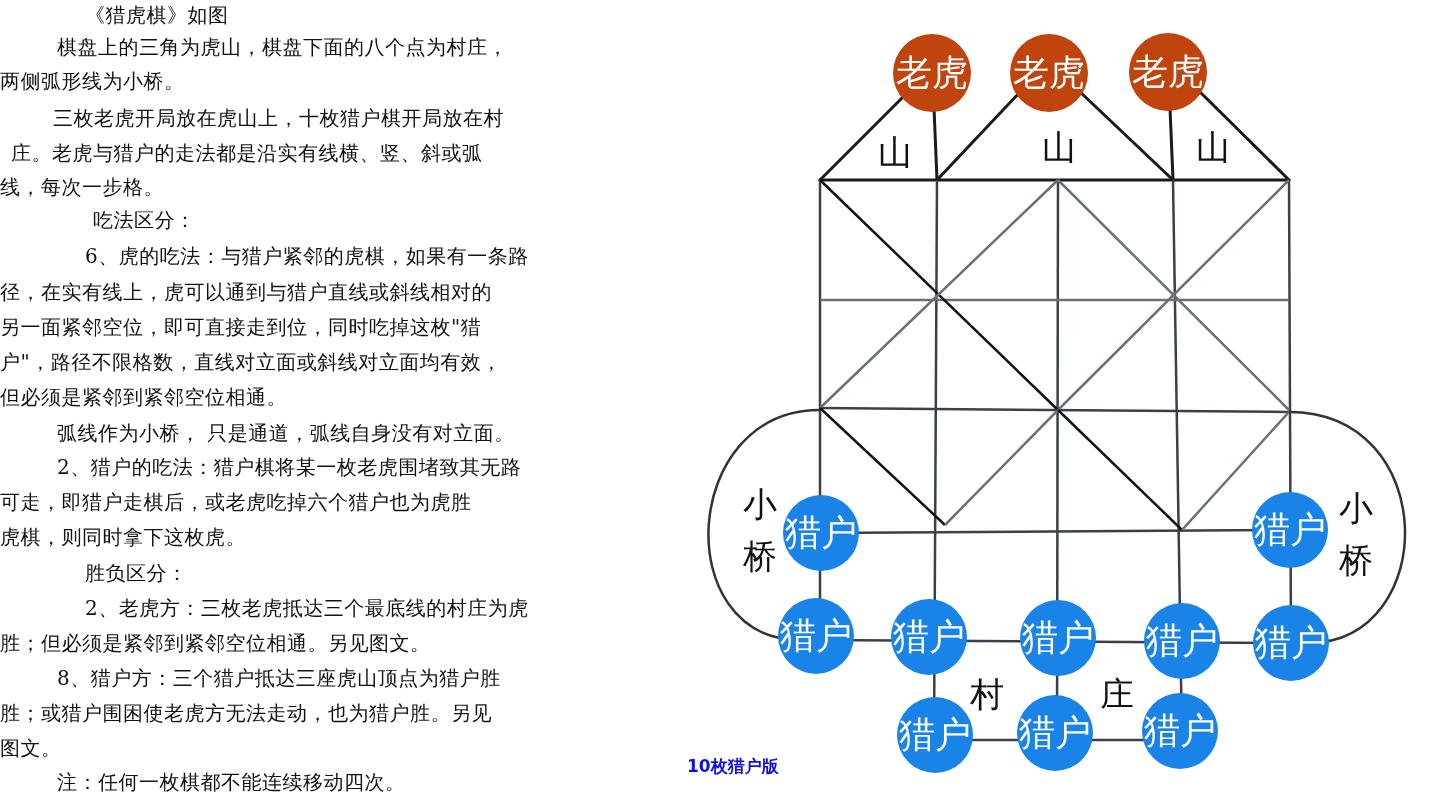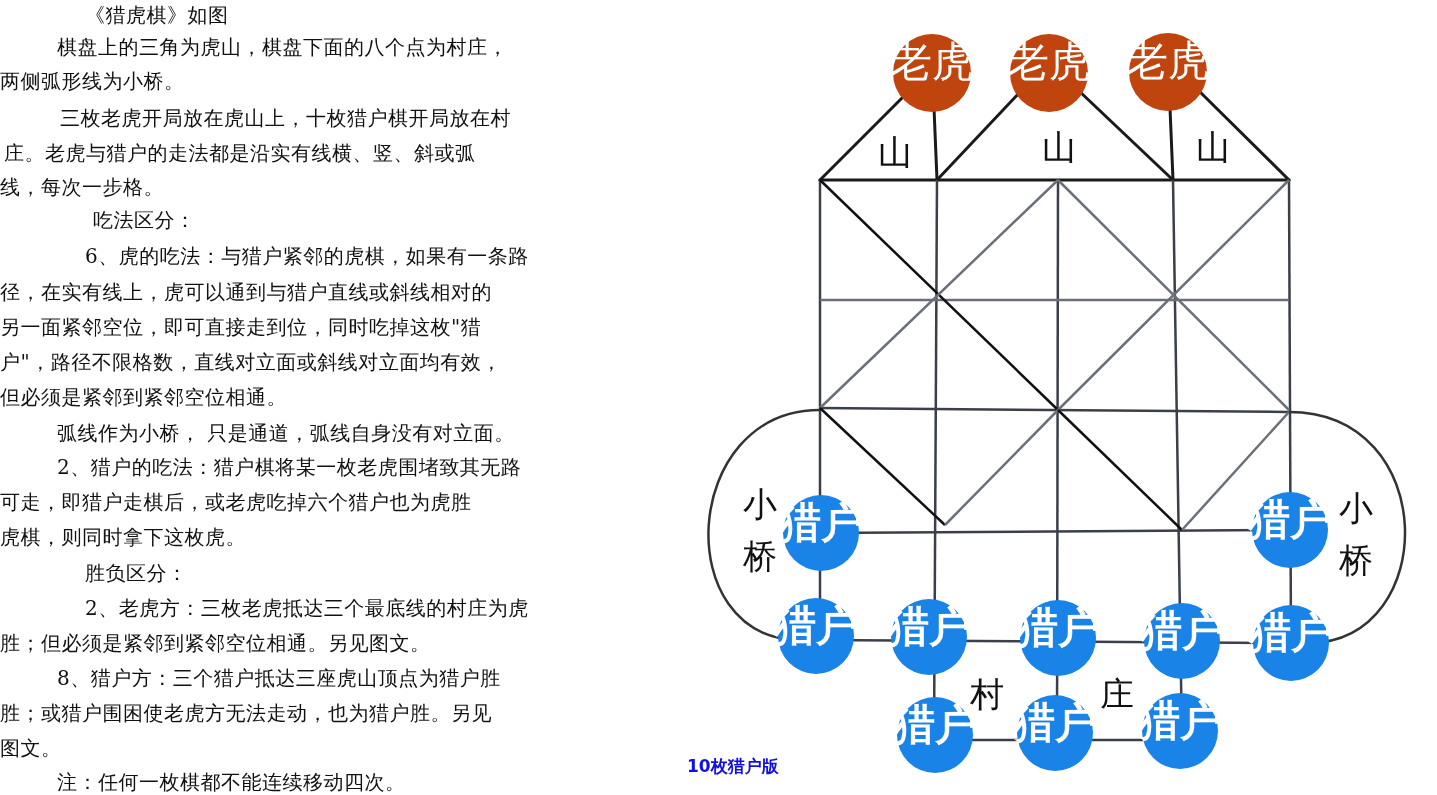--- a/index.html
+++ b/index.html
@@ -1,37 +1,37 @@
 <!DOCTYPE html>
 <html><head>
   <meta charset="utf-8">
   <style>
     html, body { margin: 0; padding: 0; background: #ffffff; }
     body { width: 1437px; height: 795px; position: relative; overflow: hidden;
            font-family: "DejaVu Serif", "Liberation Serif", serif; color: #111; }
     .rules { position: absolute; left: 0; top: 0; width: 680px; }
     .line { position: absolute; left: 0; font-size: 20px; line-height: 30px; white-space: nowrap; letter-spacing: 0.5px; }
-    .piece { position: absolute; border-radius: 50%; display: flex; justify-content: center;
-             color: #fff; font-family: "DejaVu Serif", "Liberation Serif", serif; font-size: 42px; white-space: nowrap; }
+    .piece { position: absolute; border-radius: 50%; display: flex; align-items: center; justify-content: center;
+             color: #fff; font-family: "DejaVu Serif", "Liberation Serif", serif; font-size: 36px; white-space: nowrap; }
     .tiger { width: 78px; height: 78px; background: #c0440e; }
-    .hunter { width: 76px; height: 76px; background: #1a83e8; font-weight: bold; }
+    .hunter { width: 76px; height: 76px; background: #1a83e8; }
     .label { position: absolute; font-size: 34px; color: #111; font-family: "DejaVu Serif", "Liberation Serif", serif; }
     .vlabel { position: absolute; font-size: 34px; line-height: 52px; width: 40px; text-align: center; }
     .edition { position: absolute; left: 687px; top: 755px; font-family: "DejaVu Sans", "Liberation Sans", sans-serif;
                font-weight: bold; font-size: 17px; color: #1010e0; }
   </style>
 </head>
 <body>
 
 <div class="rules">
   <div class="line" style="left:85px;top:0px">《猎虎棋》如图</div>
   <div class="line" style="left:57px;top:32px">棋盘上的三角为虎山，棋盘下面的八个点为村庄，</div>
   <div class="line" style="left:0px;top:66px">两侧弧形线为小桥。</div>
-  <div class="line" style="left:60px;top:103px">三枚老虎开局放在虎山上，十枚猎户棋开局放在村</div>
-  <div class="line" style="left:4px;top:138px">庄。老虎与猎户的走法都是沿实有线横、竖、斜或弧</div>
+  <div class="line" style="left:53px;top:103px">三枚老虎开局放在虎山上，十枚猎户棋开局放在村</div>
+  <div class="line" style="left:11px;top:138px">庄。老虎与猎户的走法都是沿实有线横、竖、斜或弧</div>
   <div class="line" style="left:0px;top:172px">线，每次一步格。</div>
   <div class="line" style="left:93px;top:205px">吃法区分：</div>
   <div class="line" style="left:85px;top:241px">6、虎的吃法：与猎户紧邻的虎棋，如果有一条路</div>
   <div class="line" style="left:0px;top:277px">径，在实有线上，虎可以通到与猎户直线或斜线相对的</div>
   <div class="line" style="left:0px;top:312px">另一面紧邻空位，即可直接走到位，同时吃掉这枚"猎</div>
   <div class="line" style="left:0px;top:347px">户"，路径不限格数，直线对立面或斜线对立面均有效，</div>
   <div class="line" style="left:0px;top:382px">但必须是紧邻到紧邻空位相通。</div>
   <div class="line" style="left:57px;top:418px">弧线作为小桥，  只是通道，弧线自身没有对立面。</div>
   <div class="line" style="left:57px;top:452px">2、猎户的吃法：猎户棋将某一枚老虎围堵致其无路</div>
   <div class="line" style="left:0px;top:487px">可走，即猎户走棋后，或老虎吃掉六个猎户也为虎胜</div>

